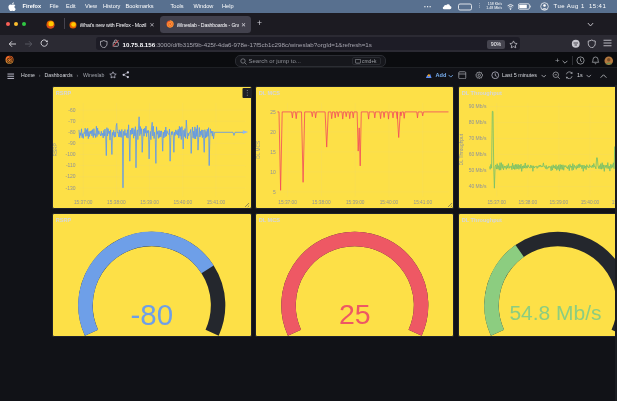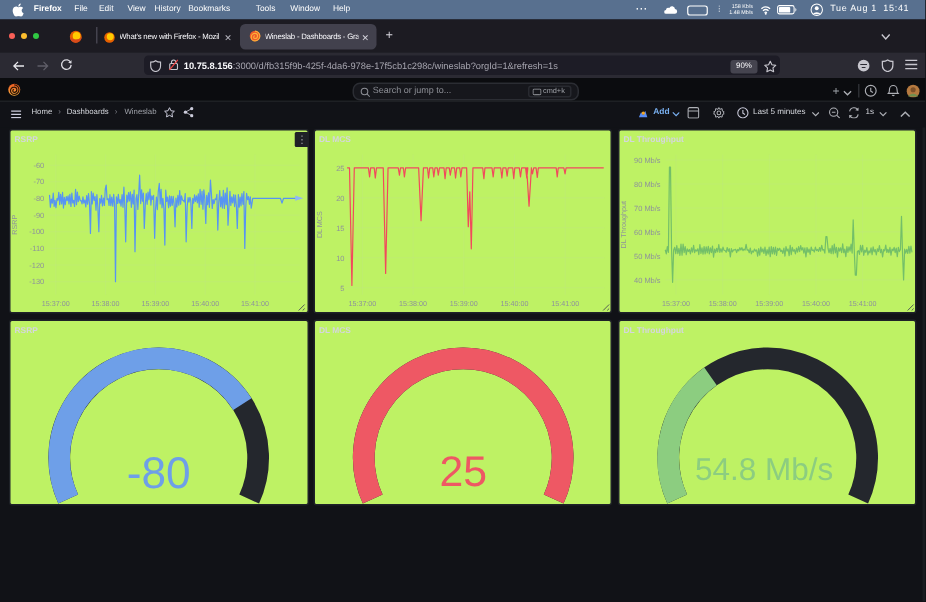--- a/index.html
+++ b/index.html
@@ -1,19 +1,19 @@
 <!DOCTYPE html>
 <html><head><meta charset="utf-8">
 <style>
 * { margin:0; padding:0; box-sizing:border-box; }
 html,body { width:617px; height:401px; overflow:hidden; background:#111217;
   font-family:"Liberation Sans", sans-serif; }
 #screen { position:relative; width:617px; height:401px; }
 .abs { position:absolute; white-space:nowrap; }
-.panel { position:absolute; background:#bef264; border:1px solid #1f2228; border-radius:2px; }
+.panel { position:absolute; background:#fde047; border:1px solid #1f2228; border-radius:2px;margin-left:46px; }
 .panel svg { position:absolute; left:-1px; top:-1px; }
 </style></head>
 <body>
 <div id="screen">
 
 <div class="abs" style="left:0;top:0;width:617px;height:13px;background:#58708f"></div>
 <div class="abs" style="left:0;top:13px;width:617px;height:22px;background:#1c1b22"></div>
 <div class="abs" style="left:0;top:35px;width:617px;height:17px;background:#2b2a33"></div>
 <div class="abs" style="left:0;top:52px;width:617px;height:16px;background:#0b0c0f;border-bottom:1px solid #1e2024"></div>
 <div class="abs" style="left:0;top:68px;width:617px;height:17px;background:#111217"></div>

